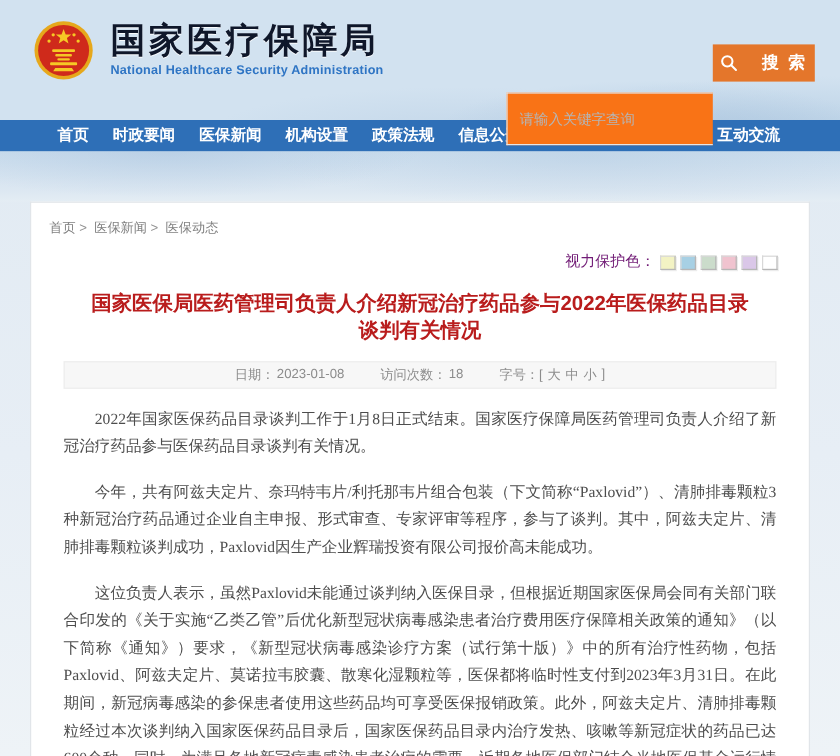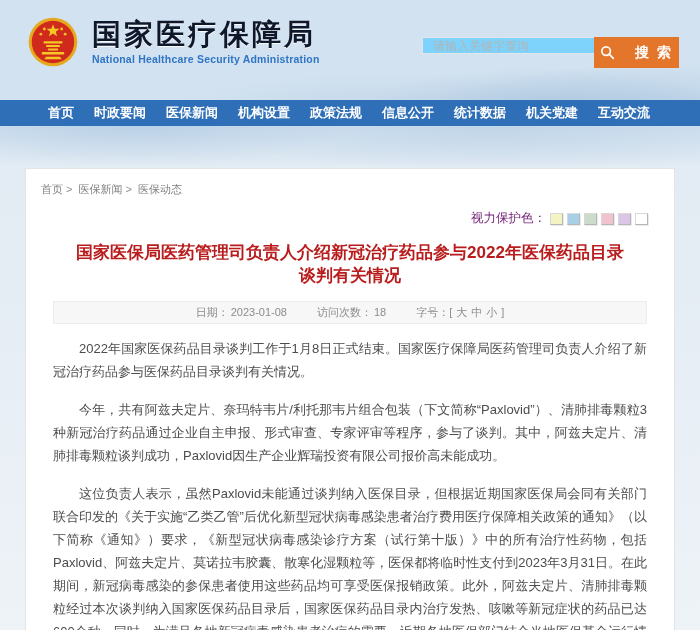--- a/index.html
+++ b/index.html
@@ -27,23 +27,24 @@
   .emblem { width:52px; height:52px; flex:0 0 auto; }
   .site-titles { margin-left:13px; }
   .site-name {
     font-size:29px; font-weight:bold; color:#0f172a; letter-spacing:3px; line-height:1.05;
     text-shadow:0 1px 0 rgba(255,255,255,.85);
   }
   .site-name-en { font-size:10.5px; font-weight:bold; color:#2f75c4; margin-top:3px; letter-spacing:.2px; }
 
   .search-box { position:absolute; right:21px; top:37px; display:flex; height:31px; z-index:3; }
   .search-input {
-    width:172px; height:17px; border:1px solid #e3e6e9; border-right:none; background:#7dd3fc;
+    width:172px; height:44px; border:1px solid #e3e6e9; border-right:none; background:#f97316;
     padding:0 10px; font-size:12px; color:#444; outline:none;
     font-family:"Liberation Sans", sans-serif;
+    margin-top:40px;
   }
   .search-input::placeholder { color:#b5b5b5; }
   .search-btn {
     width:85px; height:31px; border:none; background:#e4762b; color:#fff; cursor:pointer;
     font-size:14px; font-weight:bold; letter-spacing:2px;
     display:flex; align-items:center; justify-content:center; gap:20px;
     font-family:"Liberation Sans", sans-serif;
   }
 
   
@@ -92,21 +93,21 @@
     display:flex; justify-content:center; align-items:center; gap:30px;
     font-size:11px; color:#8c8c8c; white-space:nowrap;
   }
   .meta-group { display:flex; align-items:center; gap:2px;text-align:center; }
   .font-size-opt { cursor:pointer; color:#8c8c8c; margin:0 2px; }
 
   .article {
     margin:13px 27px 0; font-size:13px; color:#4d4d4d;
     line-height:23px; text-align:justify;
   }
-  .article p { text-indent:2em; margin:0 0 15px; }
+  .article p { text-indent:2em; margin:0 0 15px;font-family:Liberation Serif, serif; }
 </style>
 <title>国家医疗保障局</title></head>
 <body>
 
 <div class="header">
   <div class="logo-row">
     <svg class="emblem" viewBox="0 0 60 60">
       <circle cx="30" cy="30" r="28" fill="#e6a81c"></circle>
       <circle cx="30" cy="30" r="24.5" fill="#cf2a1b"></circle>
       <polygon fill="#f6c825" points="30,9.5 32,14.6 37.4,14.8 33.2,18.1 34.7,23.3 30,20.3 25.3,23.3 26.8,18.1 22.6,14.8 28,14.6"></polygon>

